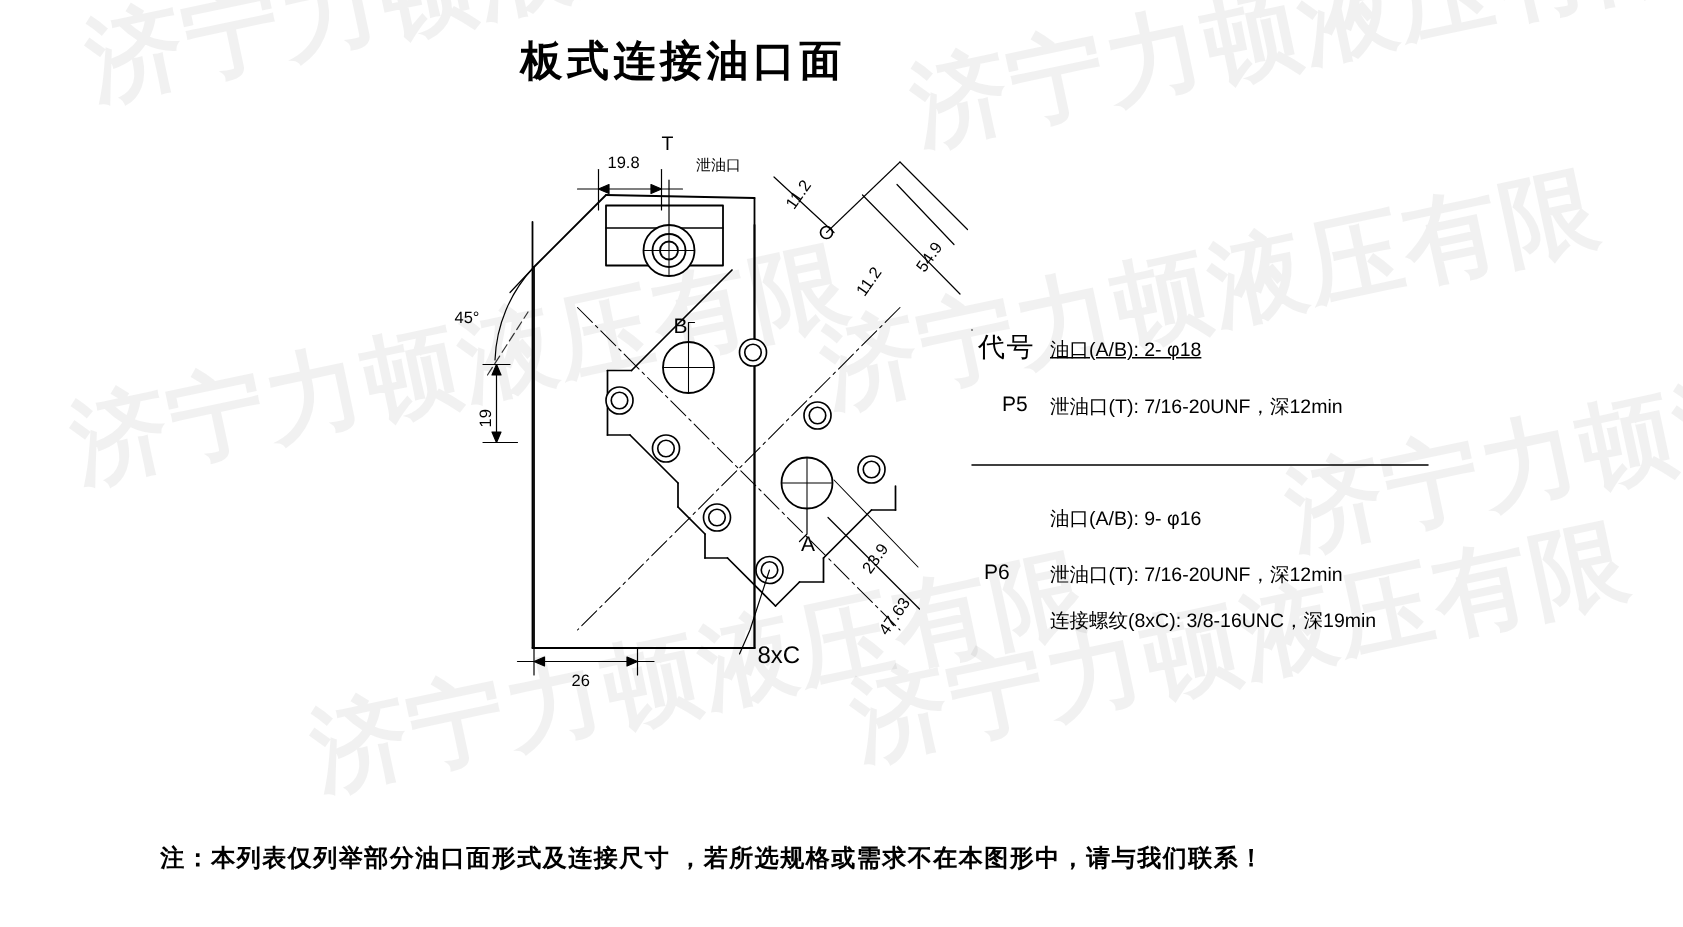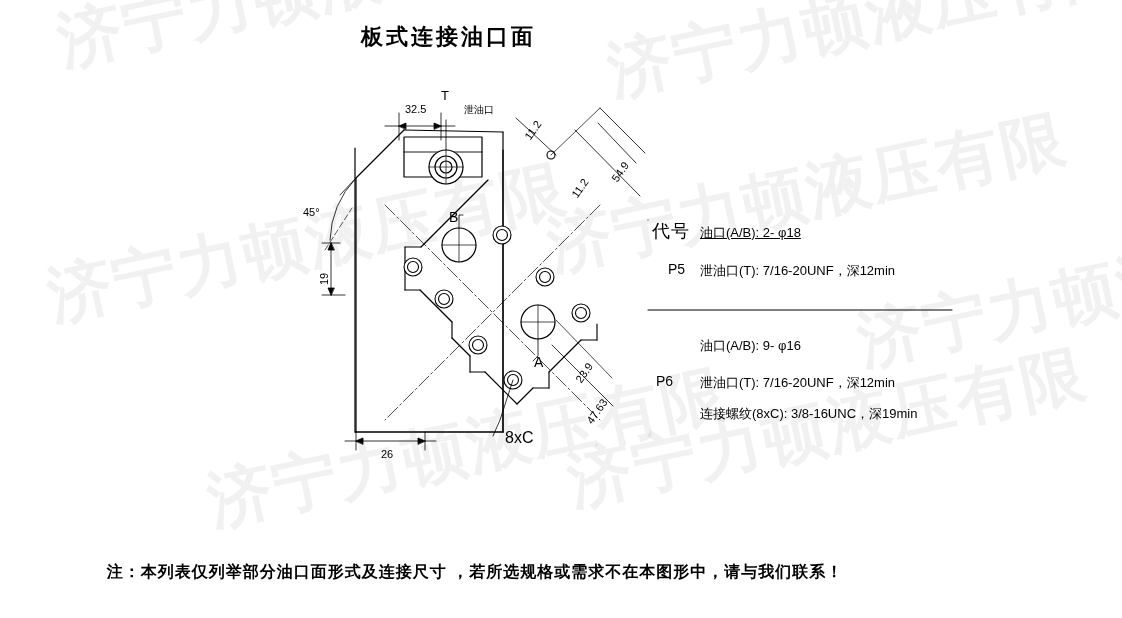--- a/index.html
+++ b/index.html
@@ -36,23 +36,23 @@
     font-family: "Liberation Serif", serif;
     font-weight: bold;
     color: rgba(0,0,0,0.055);
     white-space: nowrap;
     transform-origin: left top;
     letter-spacing: 2px;
   }
   
   .title {
     position: absolute;
-    left: 361px;
+    left: 347px;
     top: 22px;
-    font-size: 22px;
+    font-size: 28px;
     font-weight: bold;
     letter-spacing: 3px;
     font-family: Liberation Mono, monospace;
     z-index: 5;
   }
   
   #drawing {
     position: absolute;
     left: 0; top: 0;
     z-index: 3;
@@ -356,21 +356,21 @@
 
       <g stroke="#000" stroke-width="1">
         <path d="M 648,310 L 952,310"></path>
       </g>
       <g stroke="#000" stroke-width="1">
         <path d="M 648,220 L 648,220"></path>
       </g>
     </g>
   </svg>
 
-  <div class="dim-label" style="left:405px; top:103px;">32.5</div>
+  <div class="dim-label" style="left:405px; top:103px;">19.8</div>
   <div class="dim-label" style="left:441px; top:88px; font-size:13px;">T</div>
   <div class="dim-label" style="left:464px; top:103px; font-size:10px;">泄油口</div>
 
   <div class="dim-label rot-56" style="left:522px; top:135px;">11.2</div>
   <div class="dim-label rot-56" style="left:569px; top:193px;">11.2</div>
   <div class="dim-label rot-56" style="left:609px; top:177px;">54.9</div>
   <div class="dim-label rot-56" style="left:573px; top:378px;">23.9</div>
   <div class="dim-label rot-56" style="left:584px; top:419px;">47.63</div>
 
   <div class="dim-label rot90" style="left:318px; top:285px;">19</div>

